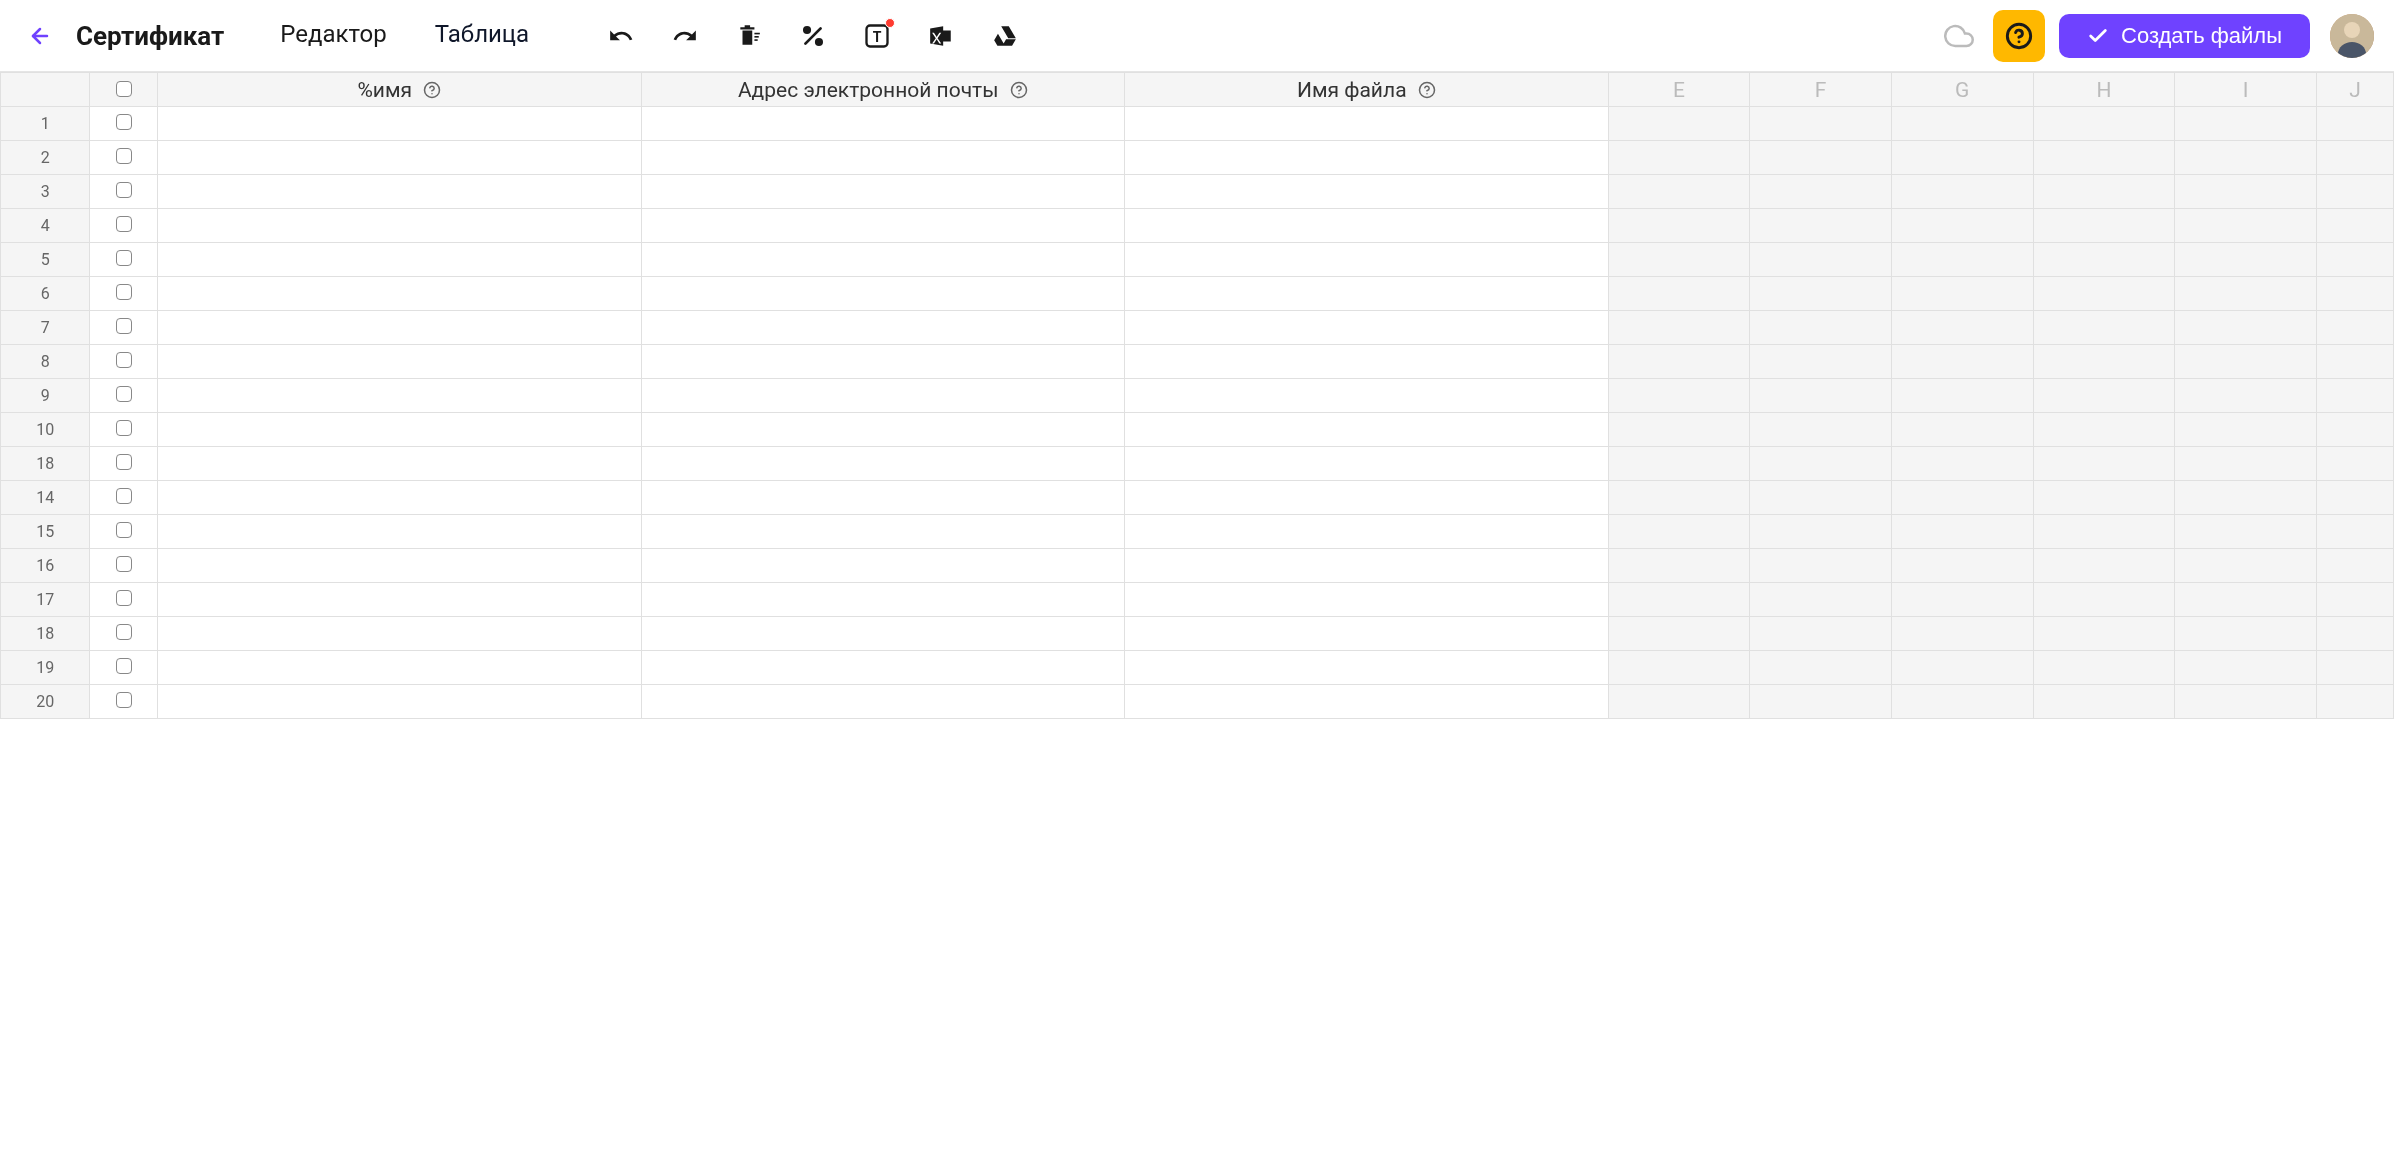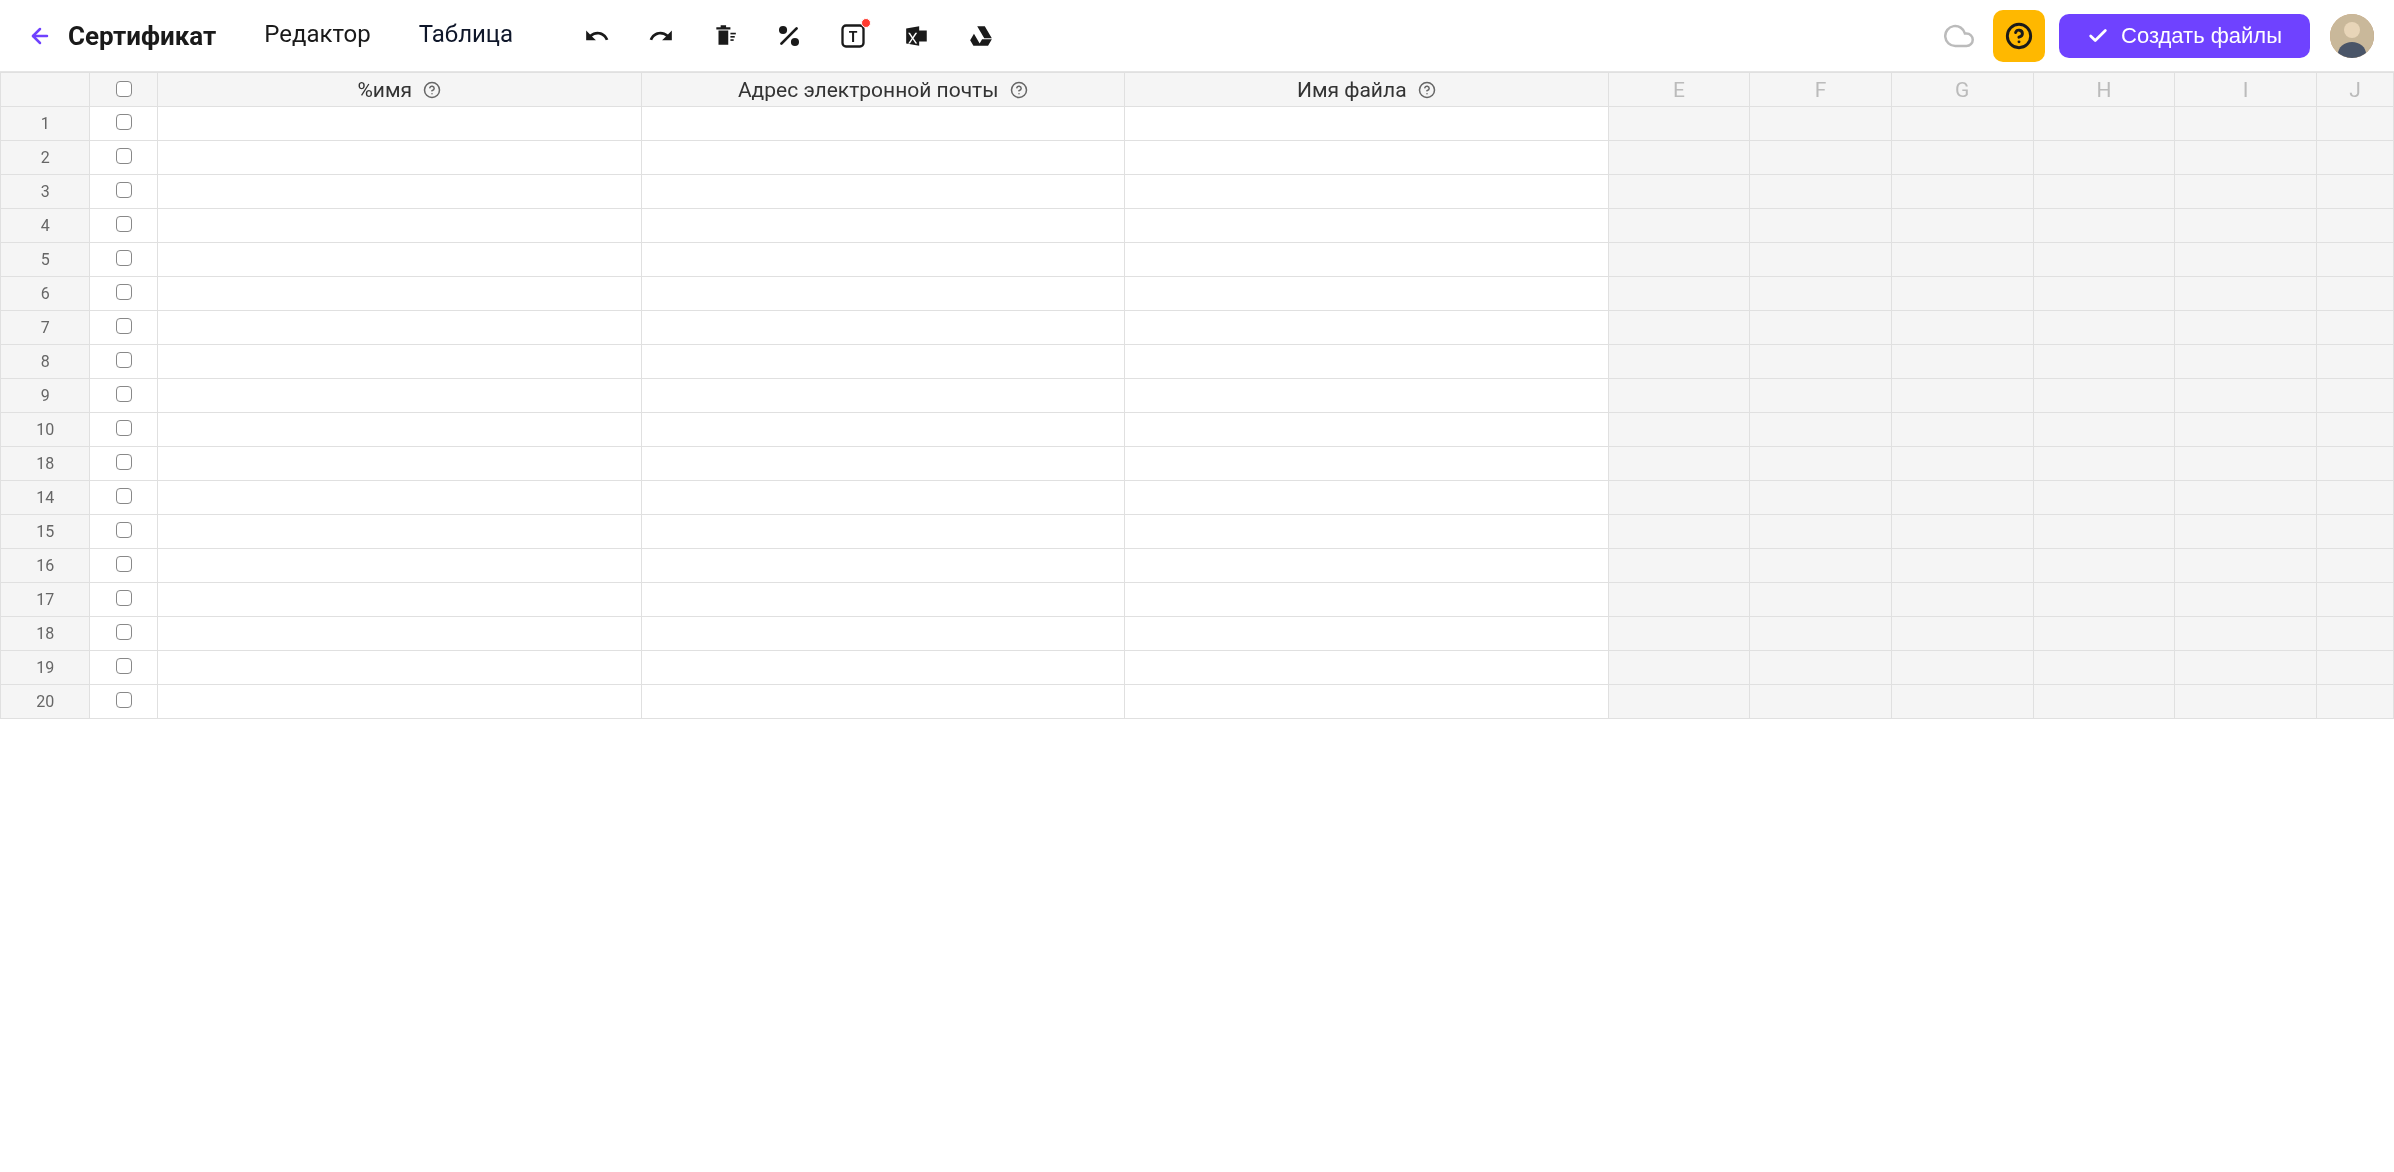--- a/index.html
+++ b/index.html
@@ -9,21 +9,21 @@
       overflow: hidden;
     }
     
     
     .header {
       display: flex;
       align-items: center;
       height: 72px;
       padding: 0 20px;
       border-bottom: 1px solid #e5e5e5;
-      gap: 0;
+      gap: 8px;
     }
     .back-btn {
       width: 40px;
       height: 40px;
       display: flex;
       align-items: center;
       justify-content: center;
       cursor: pointer;
       color: #6F42FF;
       border-radius: 6px;

